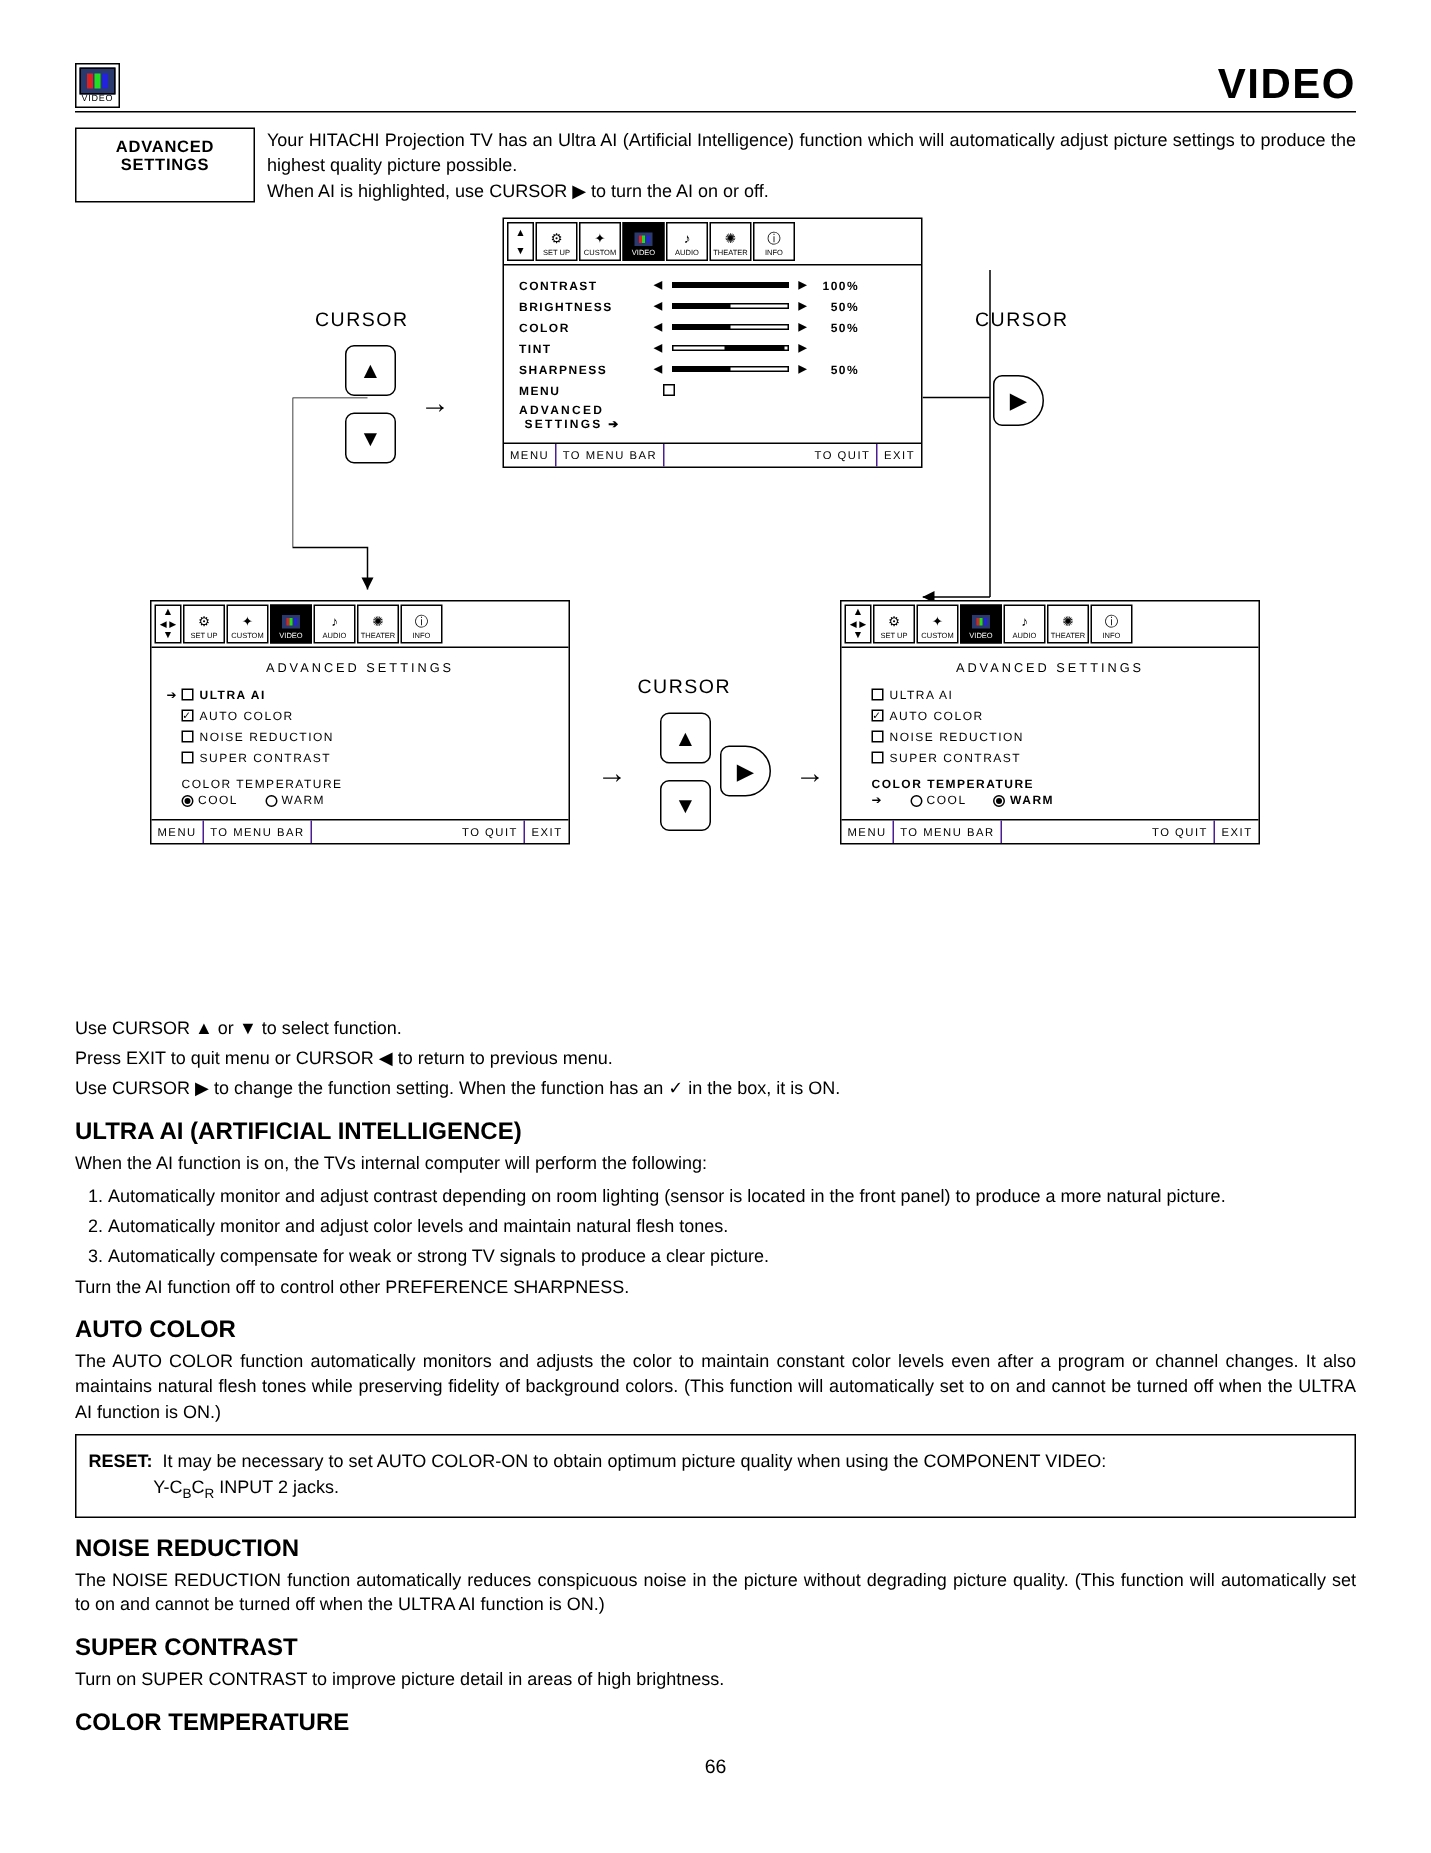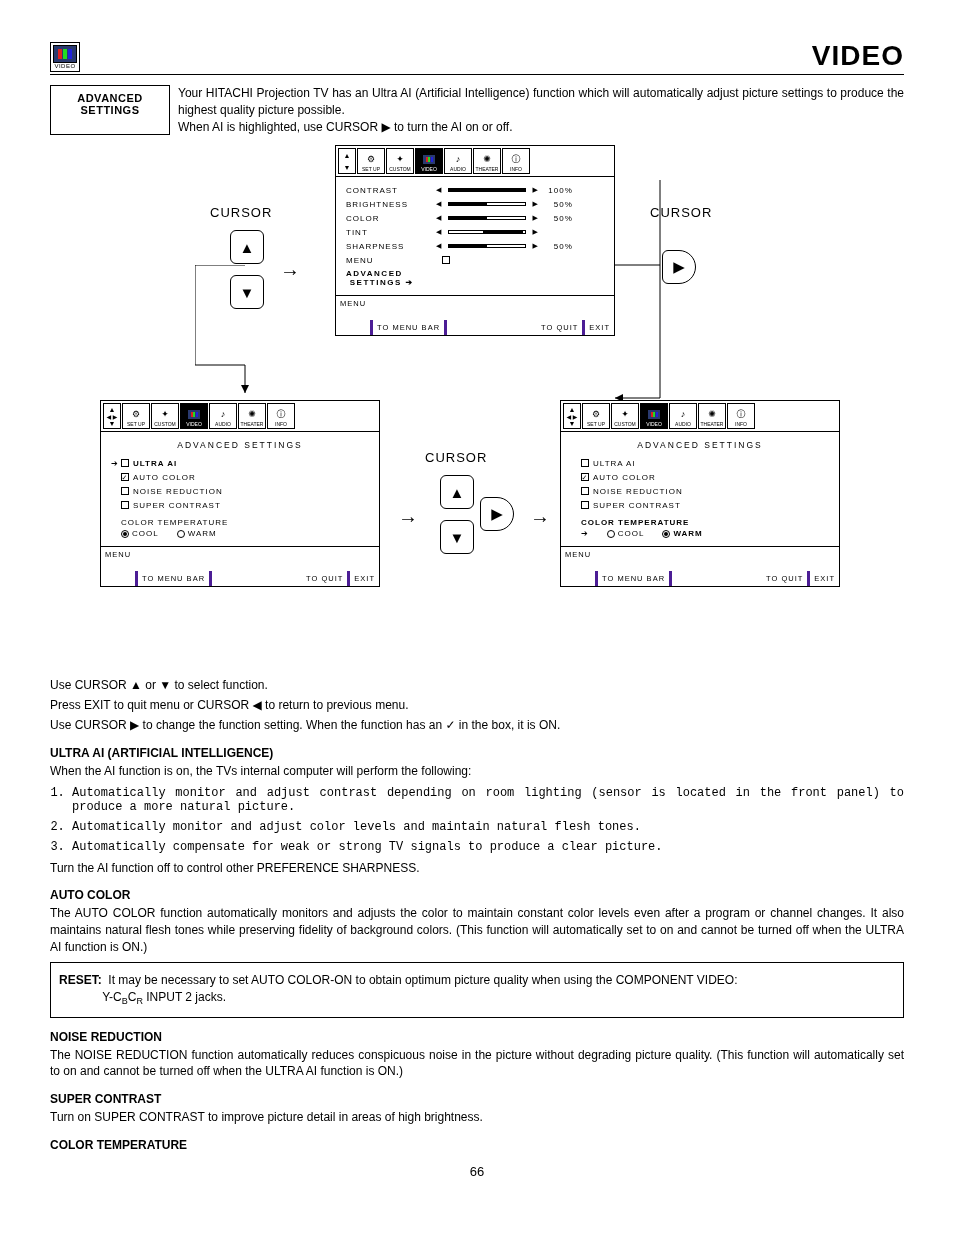--- a/index.html
+++ b/index.html
@@ -21,47 +21,47 @@
   .osd-right { left: 510px; top: 255px; width: 280px; }
   .menu-bar { display: flex; padding: 2px; border-bottom: 1px solid #000; }
   .arrowcell { border: 1px solid #000; width: 18px; height: 26px; display: flex; flex-direction: column; align-items: center; justify-content: space-around; font-size: 7px; margin-right: 1px; }
   .mbicon { border: 1px solid #000; width: 28px; height: 26px; margin-right: 1px; display: flex; flex-direction: column; align-items: center; justify-content: flex-end; font-size: 5px; padding-bottom: 1px; }
   .mbicon.sel { background: #000; color:#fff; }
   .mbicon .ic { height: 14px; display:flex; align-items:center; justify-content:center; font-size: 9px; }
   .sml-tv { width:12px; height:9px; background:#2a3a6e; display:flex; align-items:center; justify-content:center; }
   .sml-tv .b { display:flex; gap:0.5px; }
   .sml-tv .b i { width:2px; height:5px; display:block; }
   .osd-body { padding: 6px 10px 8px; letter-spacing: 1px; }
-  .setting-row { display: flex; align-items: center; height: 14px; }
+  .setting-row { display: flex; align-items: center; height: 14px; font-weight: bold; }
   .setting-row .s-label { width: 90px; }
   .slider { position:relative; flex:0 0 90px; height:6px; }
   .slider .track { position:absolute; left:6px; right:6px; top:1px; height:4px; border:1px solid #000; }
   .slider .fill { position:absolute; left:6px; top:1px; height:4px; background:#000; }
   .pct { width:34px; text-align:right; font-size:8px; }
   .tri-l, .tri-r { font-size:7px; }
   .adv-link { font-weight: bold; font-size: 8px; letter-spacing: 1.5px; margin-top:2px; }
   .osd-footer { border-top: 1px solid #000; display: flex; font-size: 7.5px; letter-spacing: 1px; }
   .osd-footer span { padding: 3px 4px; }
-  .osd-footer .sep { border-left: 3px solid #4c1d95; margin-top: 24px; }
+  .osd-footer .sep { border-left: 1px solid #4c1d95; }
   .cursor-label { position:absolute; font-size: 13px; letter-spacing: 1px; }
   .cursor-btn { position:absolute; width:34px; height:34px; border:1px solid #000; border-radius:6px; display:flex; align-items:center; justify-content:center; font-size:15px; }
   .cursor-btn.right { border-radius: 6px 50% 50% 6px; }
   .arrow-conn { position:absolute; font-size:20px; }
   .adv-body { padding: 8px 10px; letter-spacing: 1px; }
   .adv-heading { font-weight: normal; font-size: 8.5px; text-align:center; margin-bottom:6px; letter-spacing: 2px; }
   .opt-row { display:flex; align-items:center; height:14px; }
   .opt-row .ptr { width:10px; font-size:8px; }
   .opt-row .cb { width:8px; height:8px; border:1px solid #000; margin-right:4px; display:inline-flex; align-items:center; justify-content:center; font-size:7px; line-height:1; }
   .ct-row { margin-top:6px; font-size:8px; }
   .ct-opts { display:flex; gap:18px; margin-top:2px; align-items:center; }
   .radio { width:8px; height:8px; border:1px solid #000; border-radius:50%; display:inline-block; margin-right:3px; vertical-align:middle; }
   .radio.sel::after { content:''; display:block; width:4px; height:4px; background:#000; border-radius:50%; margin:1px; }
   .body-text p { margin: 3px 0; line-height:1.4; }
-  .body-text h4 { font-size: 12px; font-weight: bold; margin-top: 12px; }
-  .body-text ol { margin: 6px 0 6px 22px; font-family: Liberation Mono, monospace; }
+  .body-text h4 { font-size: 16px; font-weight: bold; margin-top: 12px; }
+  .body-text ol { margin: 6px 0 6px 22px; }
   .body-text ol li { margin-bottom: 6px; text-align: justify; }
   .note-box { border: 1px solid #000; padding: 6px 8px; margin: 6px 0 10px; }
   .note-box p { text-align: justify; }
   .sub { vertical-align: sub; font-size: 9px; }
   .pgnum { text-align:center; margin-top:12px; font-size:13px; }
   svg.conn { position:absolute; pointer-events:none; }
 </style>
 </head>
 <body>
 

